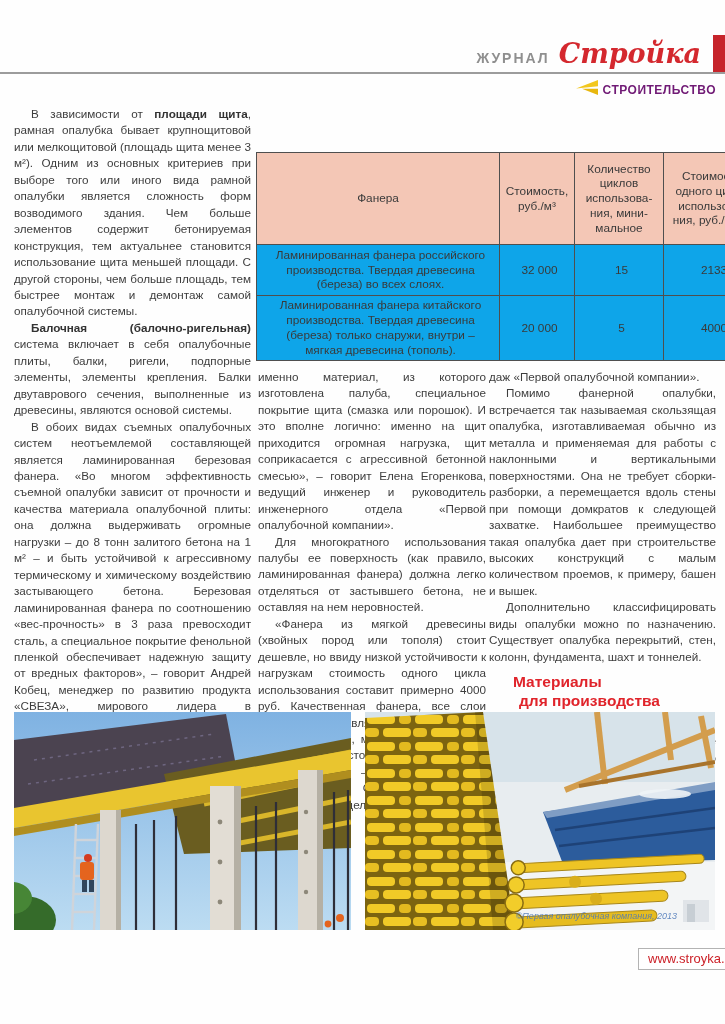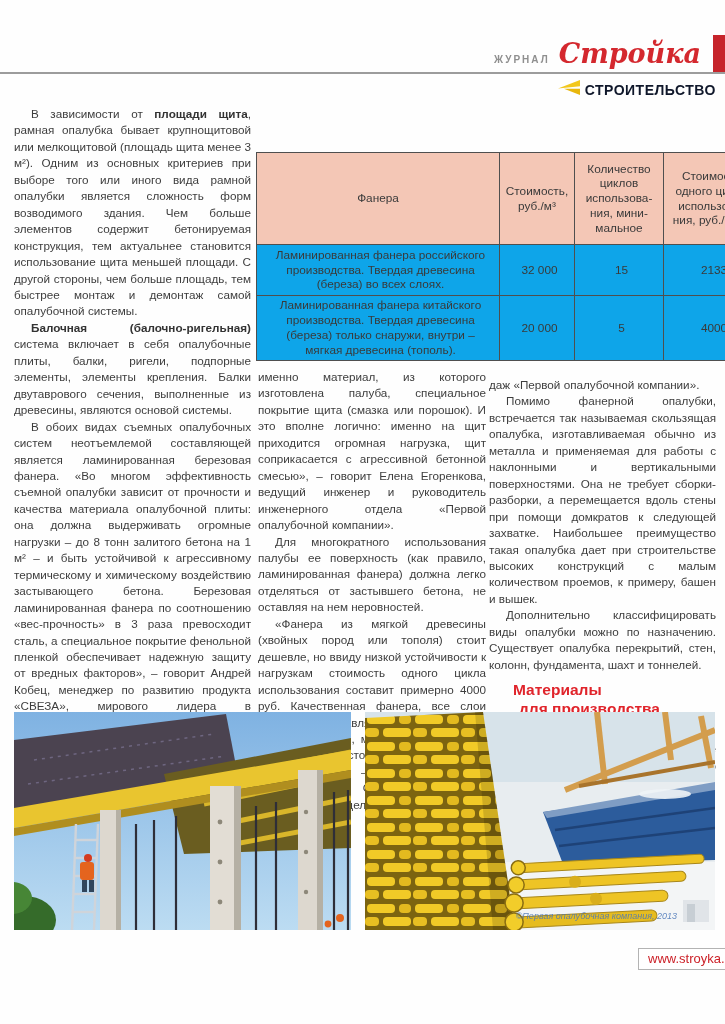--- a/index.html
+++ b/index.html
@@ -3,36 +3,36 @@
 <meta charset="utf-8">
 <style>
   html,body { margin:0; padding:0; background:#ffffff; }
   .page {
     position:relative; width:725px; height:1024px; background:#fefefe;
     overflow:hidden; font-family:"Liberation Sans", sans-serif; color:#3b3b3b;
   }
 
   
   .header-brand { position:absolute; top:40px; right:24px; display:flex; align-items:baseline; gap:9px; }
-  .header-kicker { font-size:10px; letter-spacing:2px; color:#8f8f8f; font-weight:bold; }
+  .header-kicker { font-size:14px; letter-spacing:2px; color:#8f8f8f; font-weight:bold; }
   .header-logo { font-family:"DejaVu Serif", serif; font-style:italic; font-weight:bold;
                  font-size:27px; color:#d4282e; line-height:1; }
   .header-redblock { position:absolute; top:35px; right:0; width:12px; height:37px; background:#c6242b; }
   .header-rule { position:absolute; top:72px; left:0; width:725px; height:2px; background:#9c9c9c; }
   .header-section { position:absolute; top:80px; right:9px; display:flex; align-items:center; gap:5px; }
-  .header-section-label { font-size:14px; font-weight:bold; color:#0f172a; letter-spacing:0.5px; }
+  .header-section-label { font-size:12px; font-weight:bold; color:#701a75; letter-spacing:0.5px; }
 
   
   .col { position:absolute; text-align:justify; font-size:11.7px; line-height:16.45px; color:#3d3d3d; }
   .col p { margin:0; text-indent:17px; }
   .col p.noindent { text-indent:0; }
   .col b { font-weight:bold; color:#333; }
   .col-left  { left:14px;  top:106px; width:237px; }
   .col-mid   { left:258px; top:369px; width:228px; }
-  .col-right { left:489px; top:377px; width:227px; }
+  .col-right { left:489px; top:369px; width:227px; }
 
   .red-heading { margin:7px 0 4px 0; padding-left:24px; color:#e0242b; font-weight:bold;
                  font-size:15.5px; line-height:19px; text-align:left; text-indent:0; }
   .red-heading span { display:block; }
   .red-heading .line2 { padding-left:6px; }
 
   
   .table-title { position:absolute; left:390px; top:107px; width:330px; text-align:center;
                  font-weight:bold; font-size:12.2px; line-height:16px; color:#3a3a3a; }
   .table-title span { display:block; }

